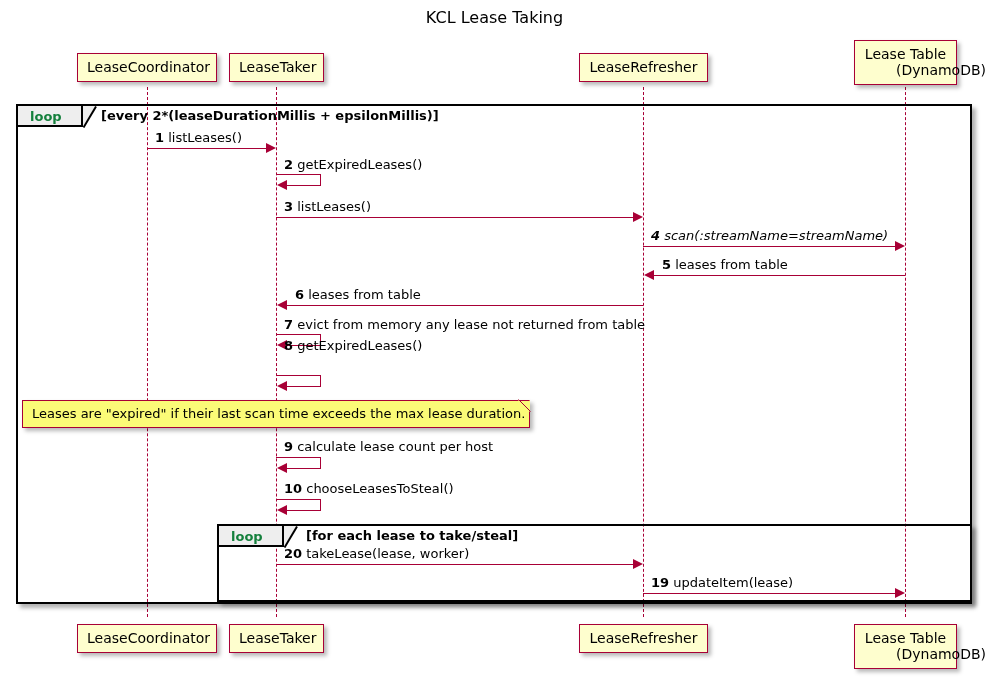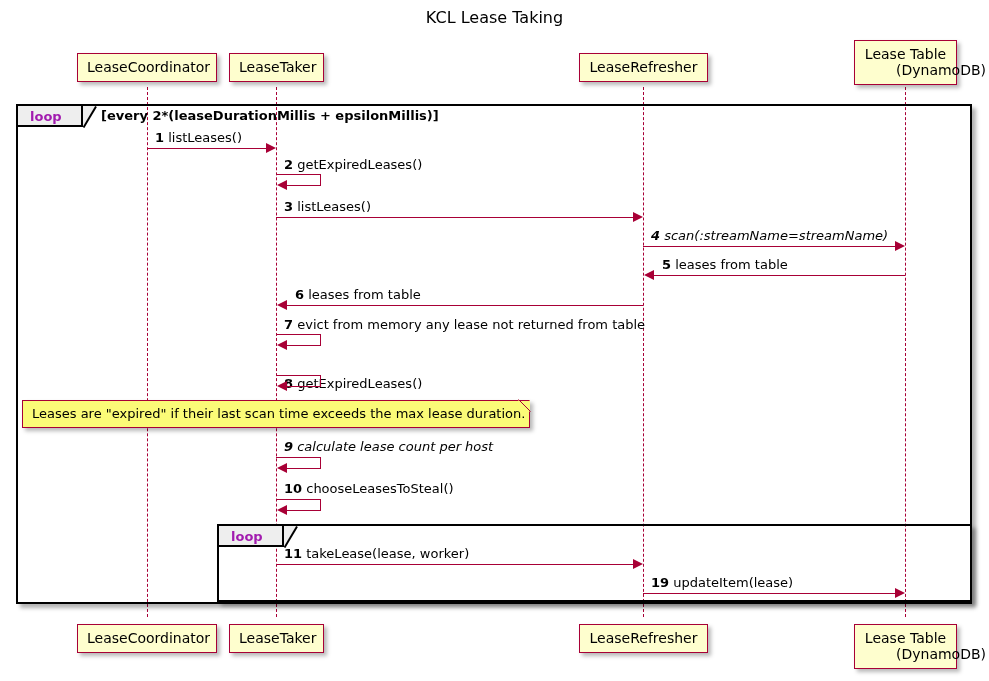--- a/index.html
+++ b/index.html
@@ -72,21 +72,21 @@
   }
   .frame-tab-corner {
     position: absolute;
     width: 0;
     height: 0;
   }
   .frame-label {
     position: absolute;
     font-size: 13px;
     font-weight: bold;
-    color: #a21caf;
+    color: #15803d;
     white-space: nowrap;
   }
   .frame-cond {
     position: absolute;
     font-size: 13px;
     font-weight: bold;
     color: #000000;
     white-space: nowrap;
   }
 
@@ -168,20 +168,21 @@
 
   <div class="frame" style="left:217px; top:524px; width:755px; height:78px;"></div>
   <div class="frame-tab" style="left:219px; top:526px; width:65px;"></div>
   <div class="frame-tab-corner" style="left:284px; top:526px; border-left:12px solid #EEEEEE; border-bottom:21px solid transparent;"></div>
   <div class="frame-tab-corner" style="left:284px; top:526px; width:14px; height:22px; border-left:0;">
     <svg width="14" height="23" viewBox="0 0 14 23" style="display:block;">
       <path d="M0.5,21.5 L13,0.5" stroke="#000000" stroke-width="2" fill="none"></path>
     </svg>
   </div>
   <div class="frame-label" style="left:231px; top:529px;">loop</div>
+  <div class="frame-cond" style="left:306px; top:528px;">[for each lease to take/steal]</div>
 
   <div class="participant" style="left:77px; top:53px; width:140px;">
     <span>LeaseCoordinator</span>
   </div>
   <div class="participant" style="left:229px; top:53px; width:95px;">
     <span>LeaseTaker</span>
   </div>
   <div class="participant" style="left:579px; top:53px; width:129px;">
     <span>LeaseRefresher</span>
   </div>
@@ -250,60 +251,60 @@
 
   <div class="msg-label" style="left:284px; top:317px;">
     <span class="seq">7</span>
     <span>evict from memory any lease not returned from table</span>
   </div>
   <div class="msg-line" style="left:276px; top:334px; width:45px;"></div>
   <div class="msg-vline" style="left:320px; top:334px; height:12px;"></div>
   <div class="msg-line" style="left:287px; top:345px; width:34px;"></div>
   <div class="arrow-left" style="left:277px; top:340px;"></div>
 
-  <div class="msg-label" style="left:284px; top:376px;">
+  <div class="msg-label" style="left:284px; top:338px;">
     <span class="seq">8</span>
     <span>getExpiredLeases()</span>
   </div>
   <div class="msg-line" style="left:276px; top:375px; width:45px;"></div>
   <div class="msg-vline" style="left:320px; top:375px; height:12px;"></div>
   <div class="msg-line" style="left:287px; top:386px; width:34px;"></div>
   <div class="arrow-left" style="left:277px; top:381px;"></div>
 
   <div class="note" style="left:22px; top:400px; width:508px; height:28px;">
     <span>Leases are "expired" if their last scan time exceeds the max lease duration.</span>
   </div>
   <div class="note-fold-edge" style="left:519px; top:400px;"></div>
   <div style="position:absolute; left:518px; top:399px;">
     <svg width="13" height="13" viewBox="0 0 13 13" style="display:block;">
       <path d="M0.5,0.5 L12.5,12.5 L0.5,12.5 Z" fill="#FBFB77" stroke="none"></path>
       <path d="M0.5,0.5 L12.5,12.5" stroke="#A80036" stroke-width="1" fill="none"></path>
     </svg>
   </div>
 
-  <div class="msg-label" style="left:284px; top:439px;font-style:italic;">
+  <div class="msg-label" style="left:284px; top:439px;">
     <span class="seq">9</span>
     <span>calculate lease count per host</span>
   </div>
   <div class="msg-line" style="left:276px; top:457px; width:45px;"></div>
   <div class="msg-vline" style="left:320px; top:457px; height:12px;"></div>
   <div class="msg-line" style="left:287px; top:468px; width:34px;"></div>
   <div class="arrow-left" style="left:277px; top:463px;"></div>
 
   <div class="msg-label" style="left:284px; top:481px;">
     <span class="seq">10</span>
     <span>chooseLeasesToSteal()</span>
   </div>
   <div class="msg-line" style="left:276px; top:499px; width:45px;"></div>
   <div class="msg-vline" style="left:320px; top:499px; height:12px;"></div>
   <div class="msg-line" style="left:287px; top:510px; width:34px;"></div>
   <div class="arrow-left" style="left:277px; top:505px;"></div>
 
   <div class="msg-label" style="left:284px; top:546px;">
-    <span class="seq">11</span>
+    <span class="seq">20</span>
     <span>takeLease(lease, worker)</span>
   </div>
   <div class="msg-line" style="left:276px; top:564px; width:358px;"></div>
   <div class="arrow-right" style="left:633px; top:559px;"></div>
 
   <div class="msg-label" style="left:651px; top:575px;">
     <span class="seq">19</span>
     <span>updateItem(lease)</span>
   </div>
   <div class="msg-line" style="left:643px; top:593px; width:253px;"></div>

